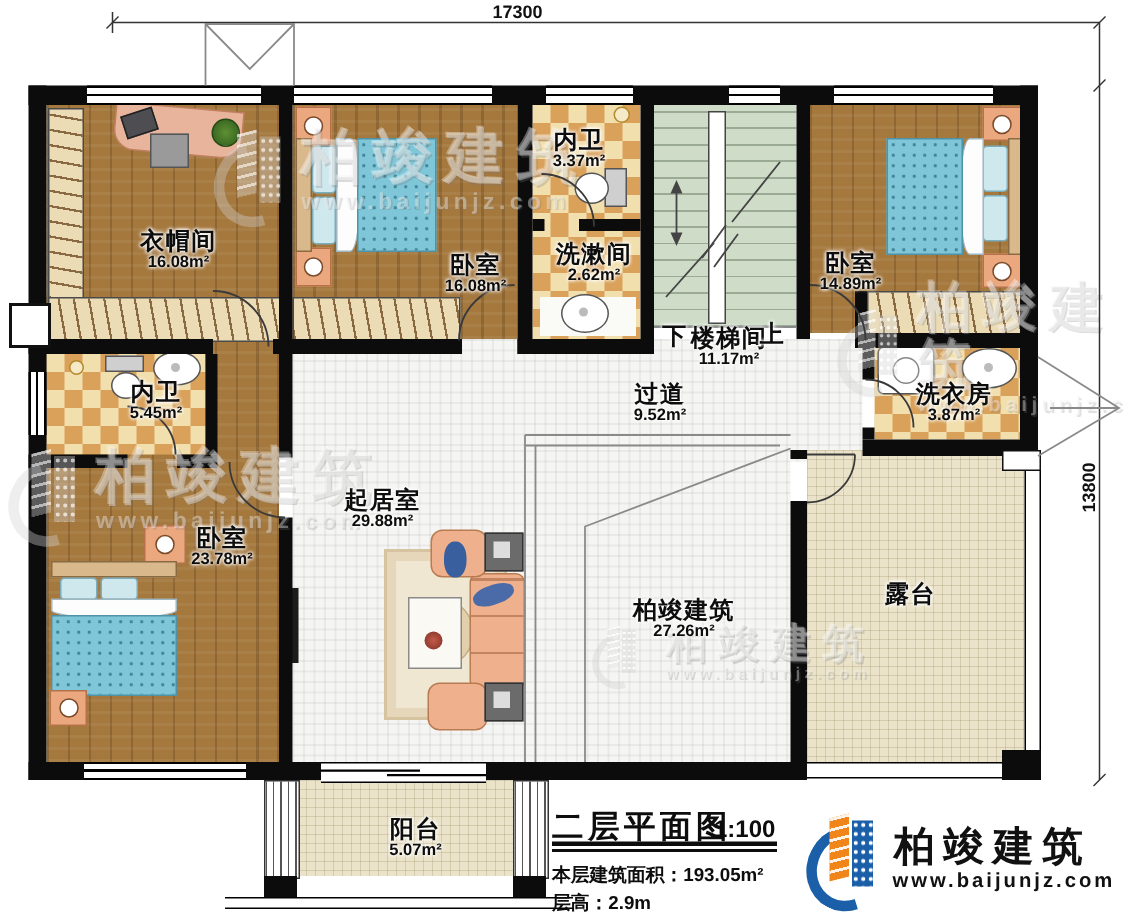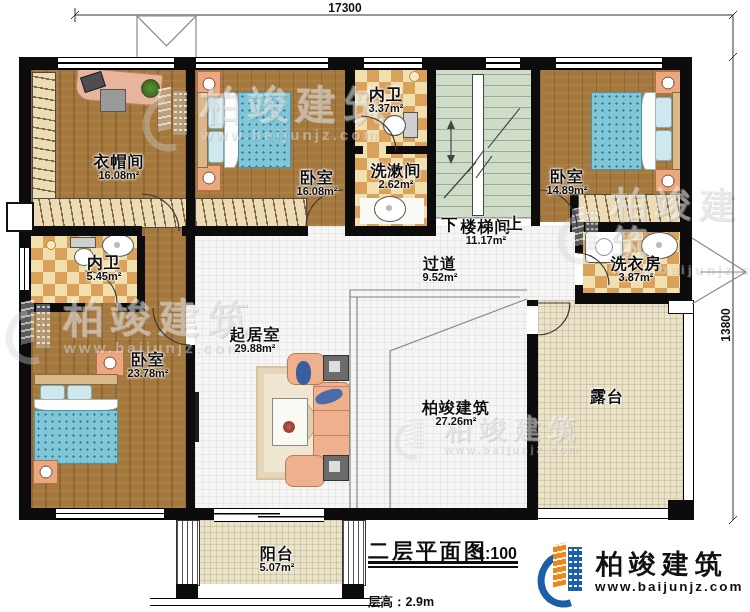--- a/index.html
+++ b/index.html
@@ -366,20 +366,23 @@
     <div class="ar">5.07m²</div>
   </div>
 
   <div class="dimtxt" style="left:345px;top:8px">17300</div>
   <div class="dimtxt vert" style="left:726px;top:325px">13800</div>
 
   <div class="tb" style="left:368px;top:537px;font-size:21px;font-weight:700;letter-spacing:3px">二层平面图</div>
   <div class="tb" style="left:476px;top:545px;font-size:16px;font-weight:700">1:100</div>
   <div class="abs" style="left:368px;top:561px;width:150px;height:3px;background:#0d0d0d;z-index:8"></div>
   <div class="abs" style="left:368px;top:566px;width:150px;height:1.5px;background:#0d0d0d;z-index:8"></div>
+  <div class="tb" style="left:368px;top:575px;font-size:12.5px;font-weight:700">
+    <span>本层建筑面积：</span><span>193.05m²</span>
+  </div>
   <div class="tb" style="left:368px;top:594px;font-size:12.5px;font-weight:700">
     <span>层高：</span><span>2.9m</span>
   </div>
 
   <div class="abs bjmark" style="left:538px;top:541px;width:52px;height:62px;z-index:8">
       <div class="swoosh"></div>
       <div class="b1"></div>
       <div class="b2"></div>
     </div>
   <div class="tb brandname" style="left:596px;top:546px">柏竣建筑</div>

